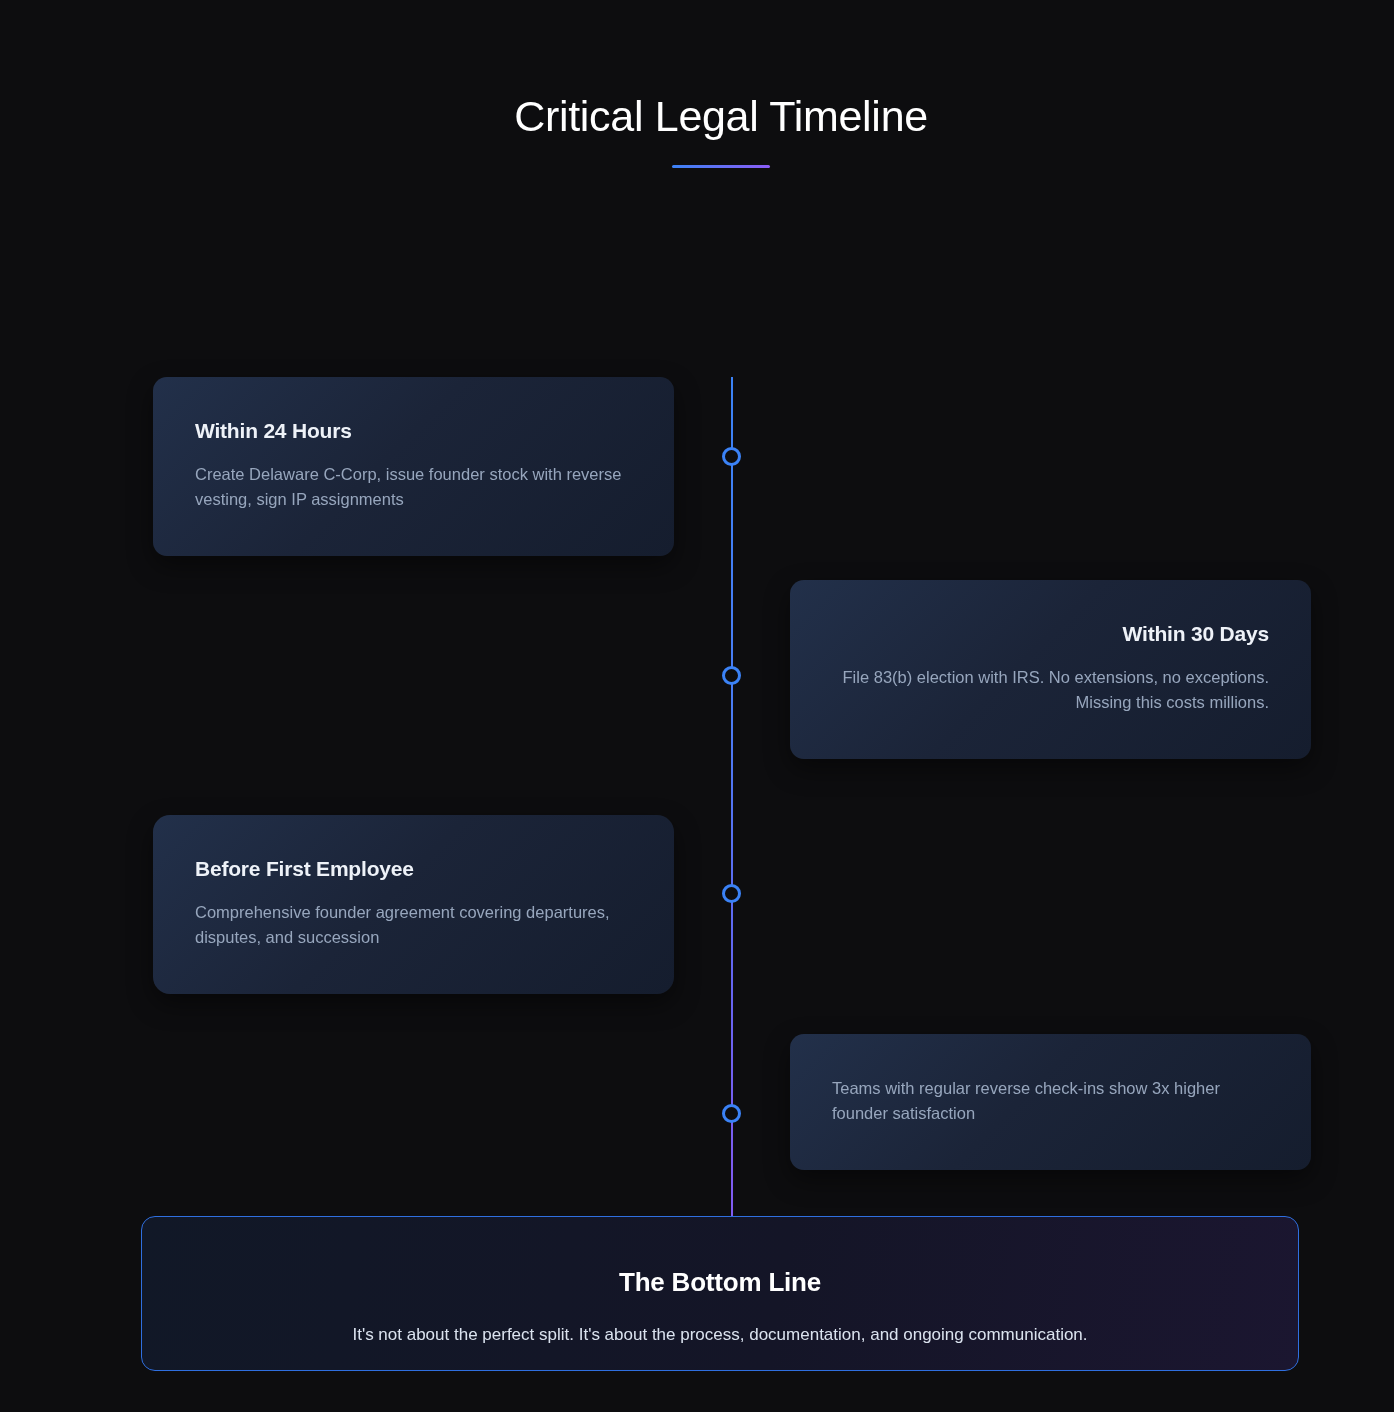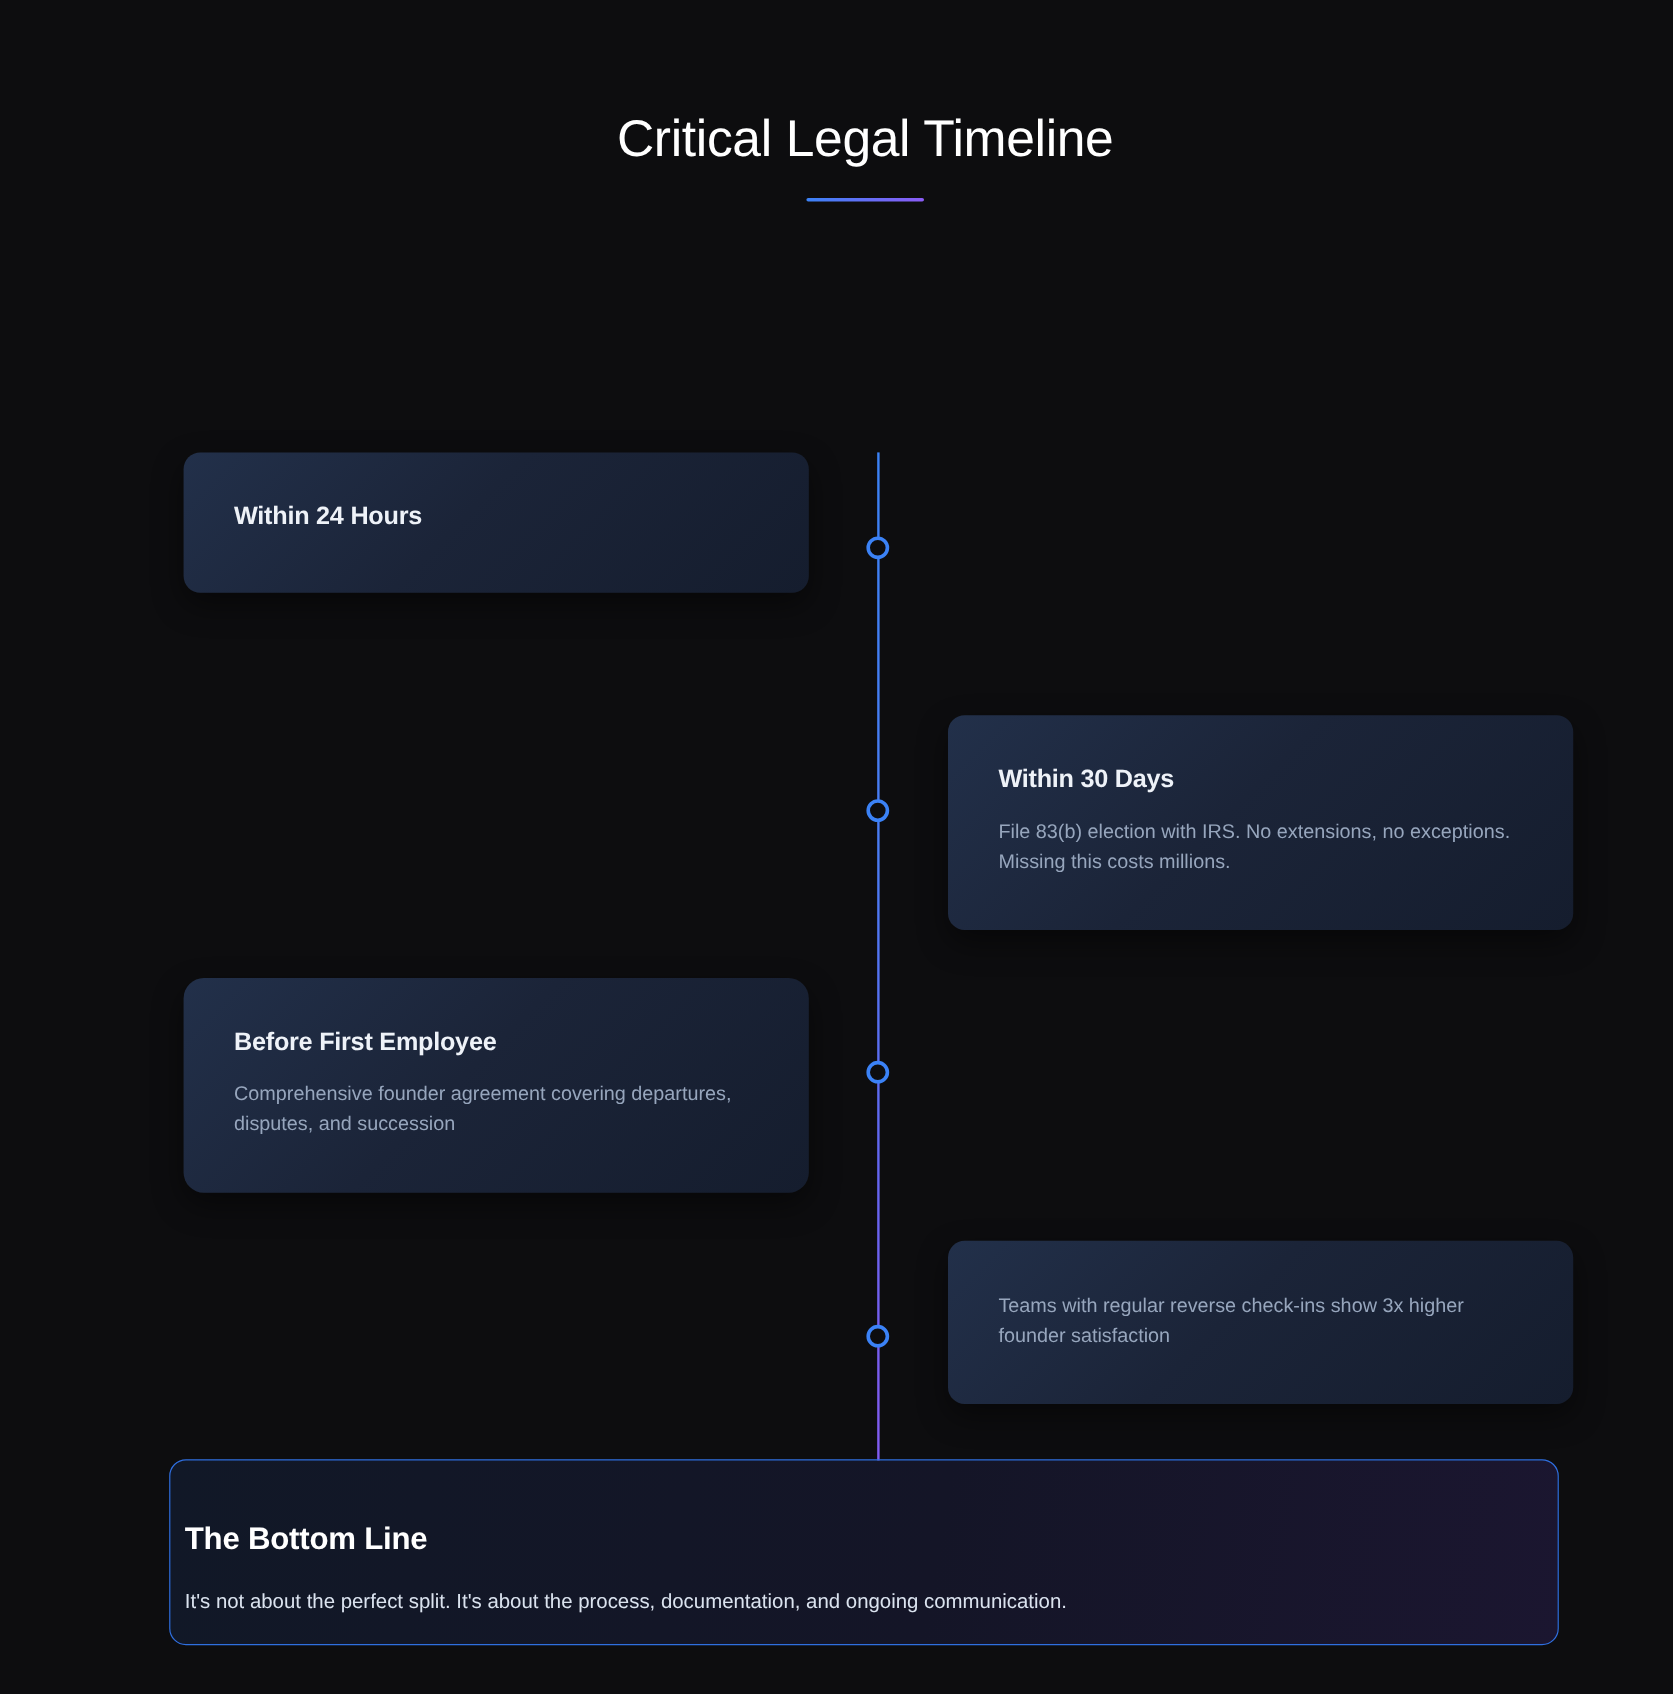--- a/index.html
+++ b/index.html
@@ -94,21 +94,21 @@
   
   .bottom-line {
     position: absolute;
     left: 105px;
     top: 1180px;
     width: 1158px;
     height: 155px;
     border-radius: 14px;
     border: 1.5px solid #2f6fe0;
     background: linear-gradient(100deg, #111827 0%, #141527 55%, #1b1630 100%);
-    text-align: left;
+    text-align: center;
     padding-top: 38px;
   }
   .bottom-title {
     font-size: 26px;
     font-weight: bold;
     color: #ffffff;
     letter-spacing: -0.2px;
   }
   .bottom-text {
     margin-top: 25px;
@@ -129,23 +129,24 @@
 
   <div class="timeline-axis"></div>
 
   <div class="timeline-dot" style="top:255px;"></div>
   <div class="timeline-dot" style="top:474px;"></div>
   <div class="timeline-dot" style="top:692px;"></div>
   <div class="timeline-dot" style="top:912px;"></div>
 
   <div class="tl-card left" style="top:185px;">
     <div class="tl-card-title">Within 24 Hours</div>
+    <div class="tl-card-desc">Create Delaware C-Corp, issue founder stock with reverse vesting, sign IP assignments</div>
   </div>
 
-  <div class="tl-card right" style="top:404px;">
+  <div class="tl-card right" style="top:388px;text-align:right;">
     <div class="tl-card-title">Within 30 Days</div>
     <div class="tl-card-desc">File 83(b) election with IRS. No extensions, no exceptions. Missing this costs millions.</div>
   </div>
 
   <div class="tl-card left" style="top:623px;border-radius:17px;">
     <div class="tl-card-title">Before First Employee</div>
     <div class="tl-card-desc">Comprehensive founder agreement covering departures, disputes, and succession</div>
   </div>
 
   <div class="tl-card right" style="top:842px;">

